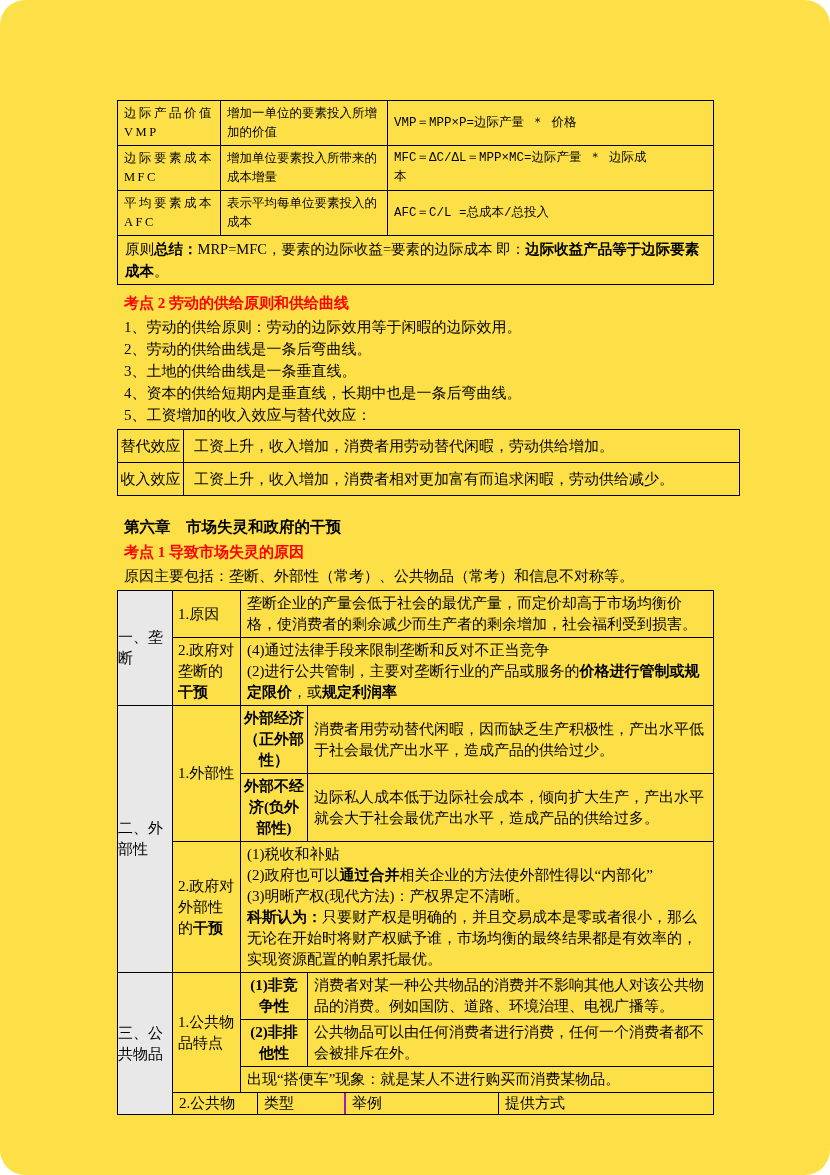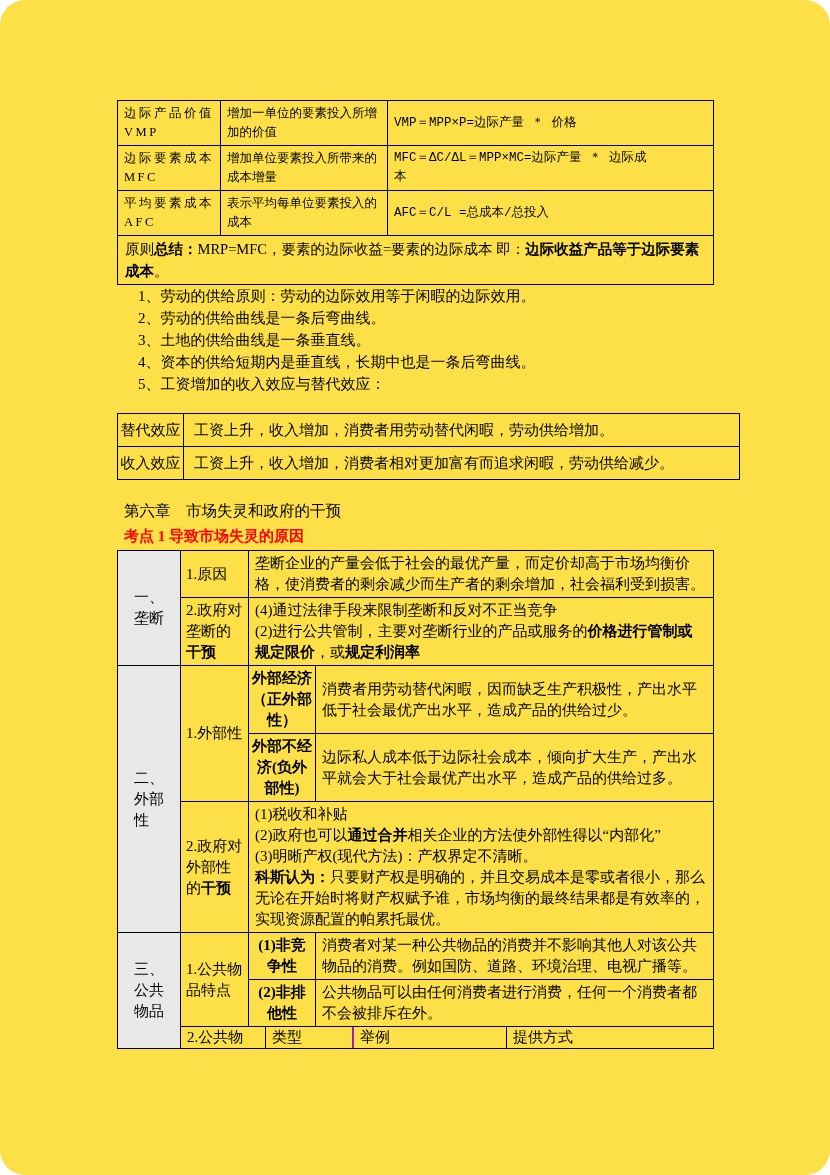--- a/index.html
+++ b/index.html
@@ -21,39 +21,39 @@
   .t1 .def  { width: 167px; }
   .t1 .formula .fwrap { max-width: 258px; font-family: Liberation Mono, monospace; }
   .t1 .summary-cell { font-size: 14.5px; line-height: 22px; padding: 2px 7px; }
 
   .b { font-weight: bold; }
 
   
   .h-red { color: #FF0000; font-weight: bold; font-size: 15px; line-height: 22px; margin: 7px 0 2px 7px; }
 
   
-  .list { margin-left: 21px; font-size: 15px; line-height: 22px; }
+  .list { margin-left: 7px; font-size: 15px; line-height: 22px; }
   .list div { white-space: nowrap; }
 
   
-  .t2 { width: 623px; font-size: 15px; line-height: 22px; margin-top: 18px; }
+  .t2 { width: 623px; font-size: 15px; line-height: 22px; margin-top: 3px; }
   .t2 td { border: 1px solid #000; vertical-align: middle; }
   .t2 .lbl { width: 66px; text-align: center; padding: 5px 1px; }
   .t2 .desc { padding: 5px 10px; }
 
   
-  .chapter { font-size: 15.5px; font-weight: normal; line-height: 24px; margin: 19px 8px 0 7px; }
+  .chapter { font-size: 15.5px; font-weight: bold; line-height: 24px; margin: 19px 8px 0 7px; }
   .intro { font-size: 15px; line-height: 22px; margin-left: 7px; }
 
   
   .bt { width: 597px; border: 1px solid #000; font-size: 15px; line-height: 21px; margin-top: 3px; }
   .sec { display: flex; align-items: stretch; }
   .sec + .sec { border-top: 1px solid #000; }
   .c1 { flex: 0 0 55px; background: #e8e8e8; border-right: 1px solid #000;
-        display: flex; align-items: center; padding: 0 16px; }
+        display: flex; align-items: center; padding: 0 0; }
   .sbody { flex: 1; min-width: 0; display: flex; flex-direction: column; }
   .sbody > * + * { border-top: 1px solid #000; }
   .row, .group { display: flex; align-items: stretch; }
   .c2 { flex: 0 0 68px; border-right: 1px solid #000; display: flex; align-items: center;
         padding: 2px 3px 2px 5px; }
   .subrows { flex: 1; min-width: 0; display: flex; flex-direction: column; }
   .subrows > * + * { border-top: 1px solid #000; }
   .c3 { flex: 0 0 67px; border-right: 1px solid #000; display: flex; align-items: center;
         justify-content: center; text-align: center; padding: 2px 3px; font-weight: bold; }
   .c4 { flex: 1; min-width: 0; padding: 2px 6px; display: flex; flex-direction: column; justify-content: center; }
@@ -94,20 +94,21 @@
         <td class="formula">
               <div class="fwrap">AFC＝C/L =总成本/总投入</div>
             </td>
       </tr>
       <tr>
         <td class="summary-cell" colspan="3"><span>原则</span><span class="b">总结：</span><span>MRP=MFC，要素的边际收益=要素的边际成本 即：</span><span class="b">边际收益产品等于边际要素成本</span><span>。</span></td>
       </tr>
     </tbody>
       </table>
 
+    <div class="h-red">考点 2 劳动的供给原则和供给曲线</div>
     <div class="list">
       <div>1、劳动的供给原则：劳动的边际效用等于闲暇的边际效用。</div>
       <div>2、劳动的供给曲线是一条后弯曲线。</div>
       <div>3、土地的供给曲线是一条垂直线。</div>
       <div>4、资本的供给短期内是垂直线，长期中也是一条后弯曲线。</div>
       <div>5、工资增加的收入效应与替代效应：</div>
     </div>
 
     <table class="t2">
       <tbody>
@@ -117,20 +118,21 @@
       </tr>
       <tr>
         <td class="lbl">收入效应</td>
         <td class="desc">工资上升，收入增加，消费者相对更加富有而追求闲暇，劳动供给减少。</td>
       </tr>
     </tbody>
       </table>
 
     <div class="chapter">第六章　市场失灵和政府的干预</div>
     <div class="h-red" style="margin-top:2px">考点 1 导致市场失灵的原因</div>
+    <div class="intro">原因主要包括：垄断、外部性（常考）、公共物品（常考）和信息不对称等。</div>
 
     <div class="bt">
 
       <div class="sec">
         <div class="c1">
             <span>一、垄断</span>
           </div>
         <div class="sbody">
           <div class="row">
             <div class="c2">
@@ -211,20 +213,23 @@
                   </div>
               </div>
               <div class="row">
                 <div class="c3">
                     <span>(2)非排他性</span>
                   </div>
                 <div class="c4">
                     <span>公共物品可以由任何消费者进行消费，任何一个消费者都不会被排斥在外。</span>
                   </div>
               </div>
+              <div class="row">
+                <div class="freerider">出现“搭便车”现象：就是某人不进行购买而消费某物品。</div>
+              </div>
             </div>
           </div>
           <div class="row lastrow">
             <div class="l1">2.公共物</div>
             <div class="l2">类型</div>
             <div class="l3">举例</div>
             <div class="l4">提供方式</div>
           </div>
         </div>
       </div>

